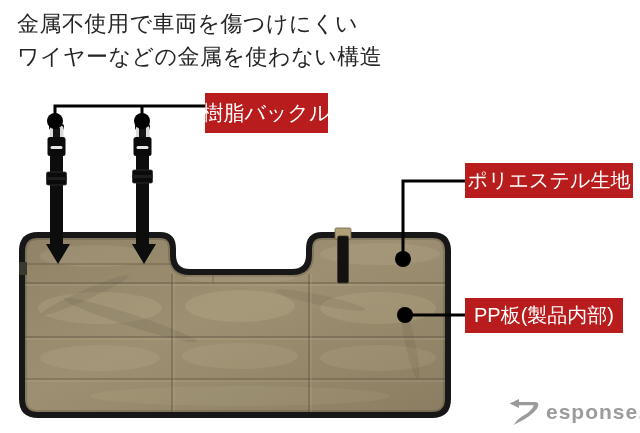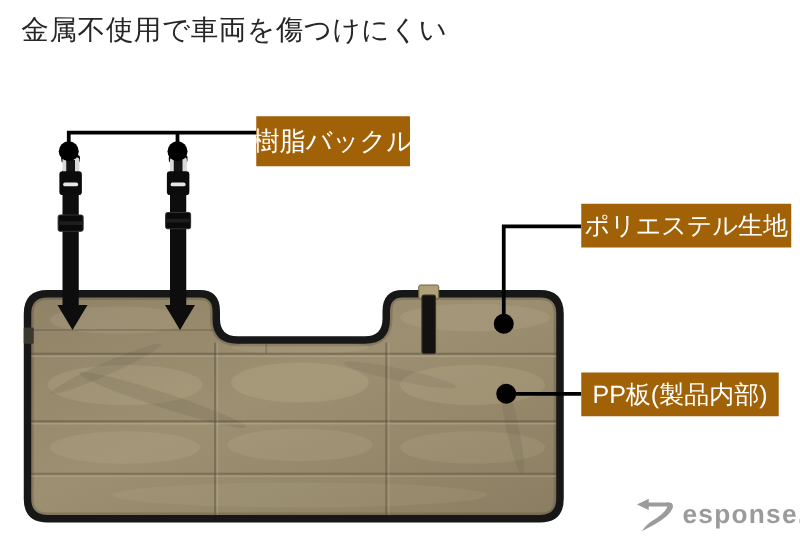--- a/index.html
+++ b/index.html
@@ -7,21 +7,21 @@
     position:relative;width:640px;height:433px;background:#ffffff;overflow:hidden;
     font-family:"Liberation Sans","DejaVu Sans",sans-serif;
     text-decoration:underline;
   }
   .art{position:absolute;left:0;top:0;z-index:1;}
   .heading{
     position:absolute;left:17px;top:7px;z-index:2;
     font-size:22px;line-height:33px;color:#262626;letter-spacing:0.5px;white-space:nowrap;
   }
   .callout{
-    position:absolute;z-index:3;background:#a16207;color:#ffffff;
+    position:absolute;z-index:3;background:#b91c1c;color:#ffffff;
     display:flex;align-items:center;justify-content:center;
     white-space:nowrap;overflow:hidden;
   }
   .callout.buckle{left:205px;top:93px;width:123px;height:40px;font-size:21px;}
   .callout.fabric{left:465px;top:163px;width:168px;height:35px;font-size:20px;}
   .callout.board{left:465px;top:298px;width:158px;height:35px;font-size:20px;}
   .logo{
     position:absolute;left:508px;top:397px;z-index:2;
     display:flex;align-items:flex-end;color:#9b9b9b;
   }
@@ -128,20 +128,21 @@
     <g fill="#000000">
       <circle cx="55" cy="121" r="8"></circle>
       <circle cx="142" cy="121" r="8"></circle>
       <circle cx="403" cy="259" r="8"></circle>
       <circle cx="405" cy="315" r="8"></circle>
     </g>
   </svg>
 
   <div class="heading">
     <div>金属不使用で車両を傷つけにくい</div>
+    <div>ワイヤーなどの金属を使わない構造</div>
   </div>
 
   <div class="callout buckle">
     <span>樹脂バックル</span>
   </div>
   <div class="callout board">
     <span>PP板(製品内部)</span>
   </div>
   <div class="callout fabric">
     <span>ポリエステル生地</span>

